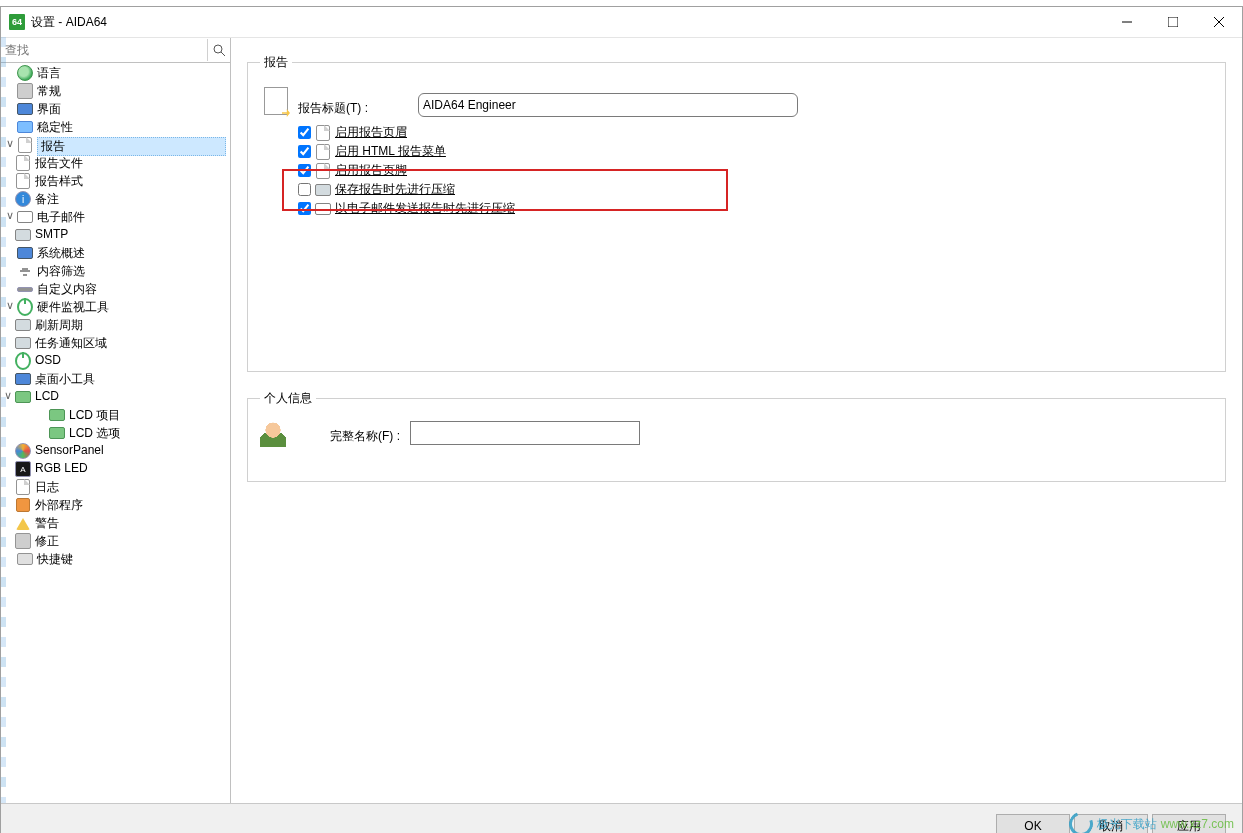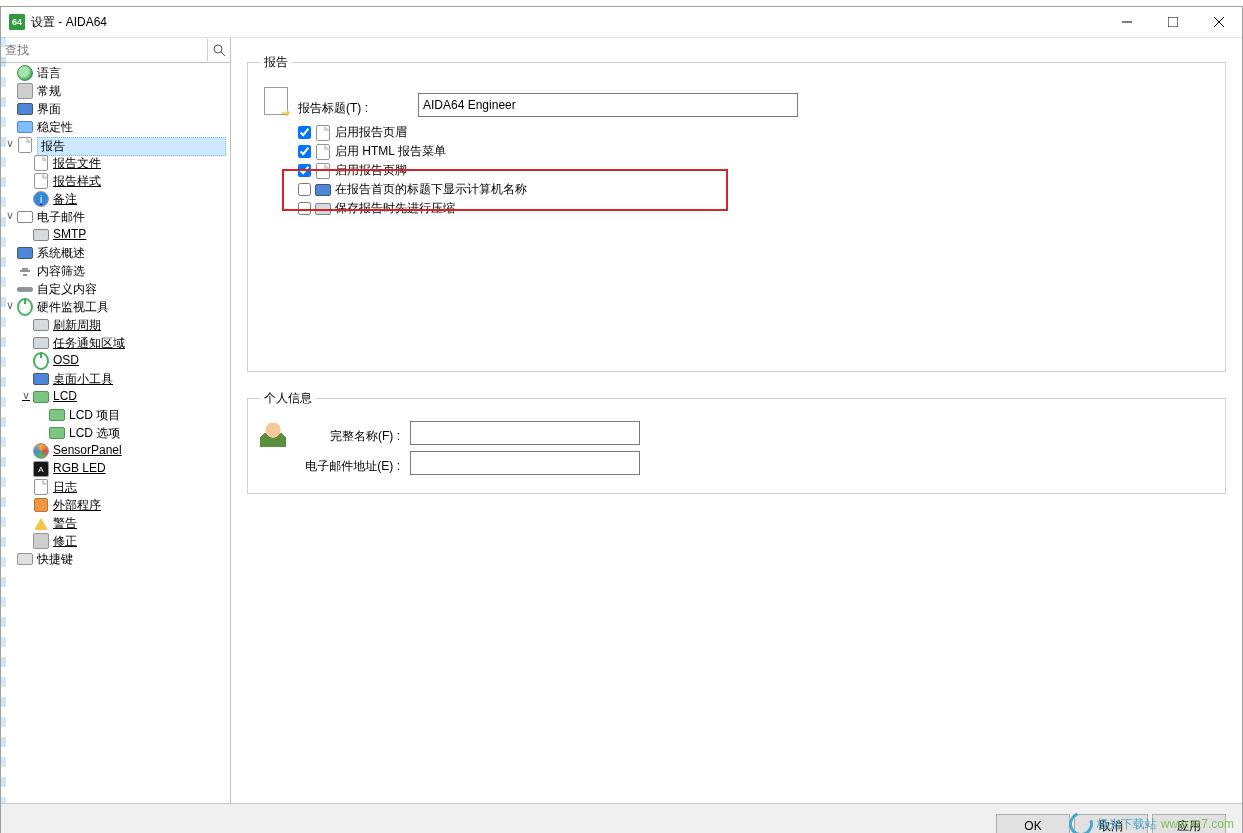--- a/index.html
+++ b/index.html
@@ -17,21 +17,21 @@
   .search-row{display:flex;align-items:center;border-bottom:1px solid #c0c0c0;height:24px;gap:6px;}
   .search-input{flex:1;border:none;outline:none;padding:2px 4px;font-size:12px;color:#888;background:#fff;}
   .search-btn{width:22px;height:22px;display:flex;align-items:center;justify-content:center;border-left:1px solid #d0d0d0;}
   .tree{flex:1;overflow:auto;padding:2px 0;}
   .tree-item{display:flex;align-items:flex-start;height:18px;padding-right:4px;white-space:nowrap;}
   .tree-item .exp{width:14px;text-align:center;color:#666;font-size:11px;flex:0 0 14px;}
   .tree-item .ticon{width:16px;height:16px;margin-right:4px;flex:0 0 16px;display:flex;align-items:center;justify-content:center;}
   .tree-item .lbl{flex:1;}
   .tree-item.selected .lbl{background:#cde8ff;border:1px dotted #7ab7e8;padding:0 3px;display:inline-block;}
   .tree-item.depth0{padding-left:2px;}
-  .tree-item.depth1{padding-left:18px;text-decoration:underline;}
+  .tree-item.depth1{}
   .tree-item.depth2{padding-left:34px;}
   
   .ic{width:14px;height:14px;border:1px solid #88a;opacity:.9;border-radius:2px;}
   .ic-globe{background:radial-gradient(circle at 40% 40%, #9fe0a6 40%, #2ba24a 70%);border:1px solid #2a8a3a;border-radius:50%;}
   .ic-gear{background:#c9c9c9;border:1px solid #8a8a8a;}
   .ic-mon{width:14px;height:10px;background:#3a7bd5;border:1px solid #345;}
   .ic-net{width:14px;height:10px;background:#6fb8ff;border:1px solid #3a7bd5;}
   .ic-doc{width:12px;height:14px;background:#fff;border:1px solid #888;position:relative;}
   .ic-doc:before{content:"";position:absolute;right:-1px;top:-1px;border:3px solid transparent;border-left-color:#ccc;border-bottom-color:#ccc;}
   .ic-info{width:14px;height:14px;background:#1e7cd6;border-radius:50%;color:#fff;font-size:10px;display:flex;align-items:center;justify-content:center;}
@@ -52,24 +52,24 @@
   .ic-report:after{content:"";position:absolute;right:-3px;bottom:-3px;width:8px;height:8px;background:#f7c648;border-radius:1px;clip-path:polygon(0 40%,60% 40%,60% 0,100% 50%,60% 100%,60% 60%,0 60%);}
   .ic-user{width:14px;height:14px;background:radial-gradient(circle at 50% 35%,#f6c89b 35%,transparent 36%),radial-gradient(circle at 50% 100%,#5b8f3e 55%,transparent 56%);}
   
   .content{flex:1;padding:16px 16px 0 16px;display:flex;flex-direction:column;position:relative;}
   fieldset.group{border:1px solid #d0d0d0;margin:0 0 18px 0;padding:14px 12px 12px 12px;position:relative;}
   fieldset.group>legend{padding:0 4px;color:#000;}
   .form-row{display:flex;align-items:flex-end;margin-bottom:6px;}
   .form-row .big-icon{width:32px;height:32px;margin-right:6px;display:flex;align-items:center;justify-content:center;}
   .lbl-col{width:120px;text-align:left;}
   .txt{border:1px solid #7a7a7a;padding:2px 4px;height:18px;background:#fff;font-size:12px;}
-  .txt.w370{width:370px;}
+  .txt.w370{width:370px;border-radius:6px;}
   .txt.w220{width:220px;}
   .chk-list{margin-left:38px;}
-  .chk-row{display:flex;align-items:center;height:19px;}
+  .chk-row{display:flex;align-items:center;height:19px;text-decoration:underline;}
   .chk-row input{margin:0 4px 0 0;}
   .chk-row .sm-ic{width:16px;height:16px;margin-right:4px;display:flex;align-items:center;justify-content:center;}
   .redbox{position:absolute;border:2px solid #d62424;pointer-events:none;}
   .personal-row{display:flex;align-items:flex-end;margin-bottom:6px;}
   .personal-row .plabel{width:108px;text-align:right;margin-right:10px;}
   .footer{height:34px;border-top:1px solid #c8c8c8;display:flex;align-items:flex-end;justify-content:flex-end;padding-right:16px;gap:4px;background:#f0f0f0;position:relative;}
   .btn{min-width:74px;height:24px;border:1px solid #adadad;background:#e1e1e1;font-size:12px;padding:0 10px;display:flex;align-items:center;justify-content:center;}
   .watermark{position:absolute;right:8px;bottom:2px;font-size:12px;color:#3aa2c8;pointer-events:none;display:flex;align-items:center;gap:4px;opacity:.9;}
   .watermark .logo{width:18px;height:18px;border:3px solid #3aa2c8;border-radius:50%;border-top-color:transparent;transform:rotate(25deg);}  
   .left-strip{position:absolute;left:0;top:30px;bottom:0;width:5px;background:repeating-linear-gradient(#5aa0e0 0 10px,#fff 10px 20px,#3a8fd0 20px 30px,#fff 30px 40px);opacity:.25;}
@@ -345,48 +345,44 @@
             <div class="chk-row">
               <input type="checkbox" checked="" style="">
               <span class="sm-ic">
                 <span class="ic ic-doc"></span>
               </span>
               <span>启用报告页脚</span>
             </div>
             <div class="chk-row">
               <input type="checkbox" style="">
               <span class="sm-ic">
-                <span class="ic ic-mon"></span>
-              </span>
-              <span>在报告首页的标题下显示计算机名称</span>
-            </div>
-            <div class="chk-row">
-              <input type="checkbox" style="">
-              <span class="sm-ic">
                 <span class="ic ic-disk"></span>
               </span>
               <span>保存报告时先进行压缩</span>
+            </div>
+            <div class="chk-row">
+              <input type="checkbox" checked="" style="">
+              <span class="sm-ic">
+                <span class="ic ic-mail"></span>
+              </span>
+              <span>以电子邮件发送报告时先进行压缩</span>
             </div>
           </div>
         <div class="redbox" style="left:34px;top:98px;width:442px;height:38px;"></div>
       </fieldset>
 
       <fieldset class="group">
         <legend>个人信息</legend>
         <div style="display:flex;">
           <div class="big-icon" style="width:32px;height:48px;align-items:flex-start;">
               <div class="ic-user" style="width:26px;height:26px;"></div>
             </div>
           <div style="flex:1;">
             <div class="personal-row">
               <div class="plabel">完整名称(F) :</div>
-              <input class="txt w220" value="" style="">
-            </div>
-            <div class="personal-row">
-              <div class="plabel">电子邮件地址(E) :</div>
               <input class="txt w220" value="" style="">
             </div>
           </div>
         </div>
       </fieldset>
     </div>
   </div>
 
   <div class="footer">
     <button class="btn">OK</button>

